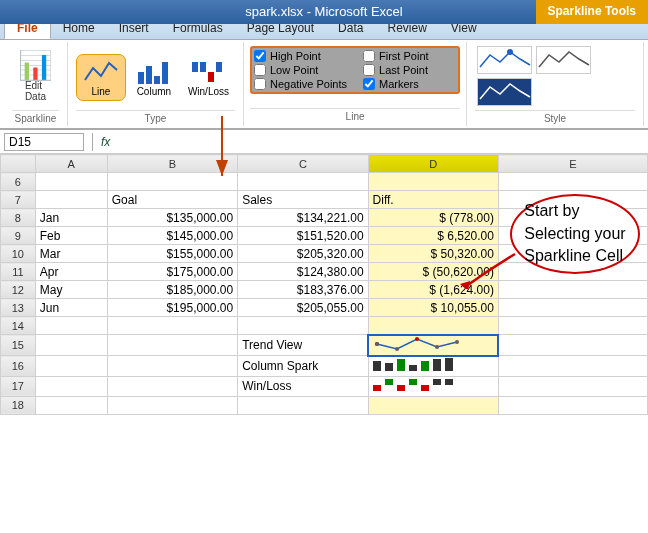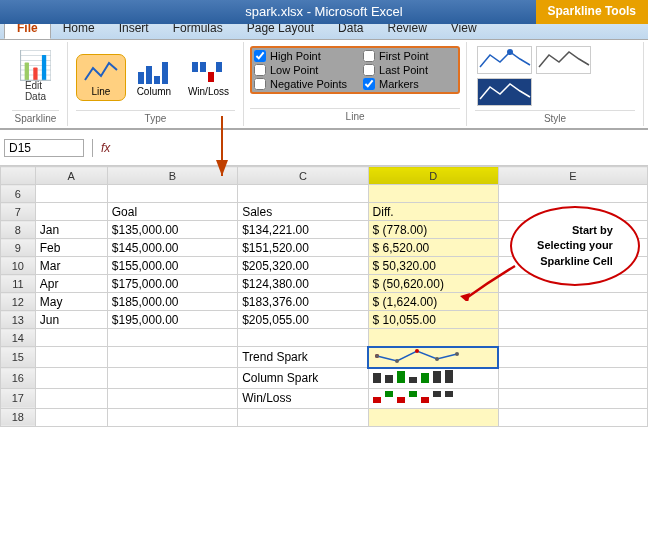--- a/index.html
+++ b/index.html
@@ -134,40 +134,40 @@
       gap: 4px;
       font-size: 11px;
       white-space: nowrap;
     }
     .checkbox-row input[type=checkbox] { margin: 0; width: 12px; height: 12px; }
 
     
     .formula-bar {
       display: flex;
       align-items: center;
-      height: 36px;
+      height: 24px;
       border-bottom: 1px solid #ccc;
       background: white;
       padding: 0 4px;
       gap: 4px;
     }
     .name-box {
       width: 80px;
       border: 1px solid #aaa;
       padding: 1px 4px;
       font-size: 12px;
       height: 18px;
     }
     .formula-divider {
       width: 1px;
       height: 18px;
       background: #aaa;
       margin: 0 4px;
     }
-    .fx-label { font-size: 12px; color: #7f1d1d; font-style: italic; }
+    .fx-label { font-size: 12px; color: #14532d; font-style: italic; }
     .formula-input {
       flex: 1;
       border: none;
       font-size: 12px;
       outline: none;
     }
     table.sheet {
       border-collapse: collapse;
       font-size: 12px;
       table-layout: fixed;
@@ -196,21 +196,21 @@
     }
     table.sheet td.col-d {
       background: #fff8c0;
       margin-left: 16px;
     }
     table.sheet td.active-cell {
       background: #fff8c0;
       border: 2px solid #2060c0;
     }
     table.sheet td.bold { font-weight: normal; }
-    table.sheet td.right { }
+    table.sheet td.right { text-align: right; }
     table.sheet td.sparkline-cell { padding: 0; }
 
     .sheet-container {
       height: calc(533px - 24px - 26px - 90px - 24px);
       overflow: hidden;
       position: relative;
     }
   </style>
 </head>
 <body>
@@ -442,21 +442,21 @@
         <td></td>
         <td></td>
         <td class="col-d"></td>
         <td></td>
       </tr>
 
       <tr>
         <td class="row-header">15</td>
         <td></td>
         <td></td>
-        <td class="bold">Trend Spark</td>
+        <td class="bold">Trend View</td>
         <td class="active-cell sparkline-cell">
           <svg width="98" height="16">
             <circle cx="8" cy="8" r="2" fill="#c00"></circle>
             <polyline points="8,8 28,13 48,3 68,11 88,6" fill="none" stroke="#2060c0" stroke-width="1.5"></polyline>
             <circle cx="48" cy="3" r="2" fill="#c00"></circle>
             <circle cx="8" cy="8" r="2" fill="#606060"></circle>
             <circle cx="28" cy="13" r="2" fill="#606060"></circle>
             <circle cx="68" cy="11" r="2" fill="#606060"></circle>
             <circle cx="88" cy="6" r="2" fill="#606060"></circle>
           </svg>
@@ -515,23 +515,23 @@
 
   <div style="position:absolute; right:8px; top:40px; z-index:10;">
     <div style="
       width:130px; height:80px;
       background:white;
       border: 2.5px solid #c00;
       border-radius: 50%;
       display:flex;
       align-items:center;
       justify-content:center;
-      text-align:right;
-      font-size:11px;
-      font-weight:bold;
+      text-align:left;
+      font-size:16px;
+      font-weight:normal;
       line-height:1.4;
       padding: 8px;
     ">
       <span>Start by<br>Selecting your<br>Sparkline Cell</span>
     </div>
 
     <svg style="position:absolute; left:-50px; top:55px;" width="60" height="40">
       <path d="M 55 5 Q 30 20 5 38" fill="none" stroke="#c00" stroke-width="2.5"></path>
       <polygon points="0,35 8,42 10,32" fill="#c00"></polygon>
     </svg>

